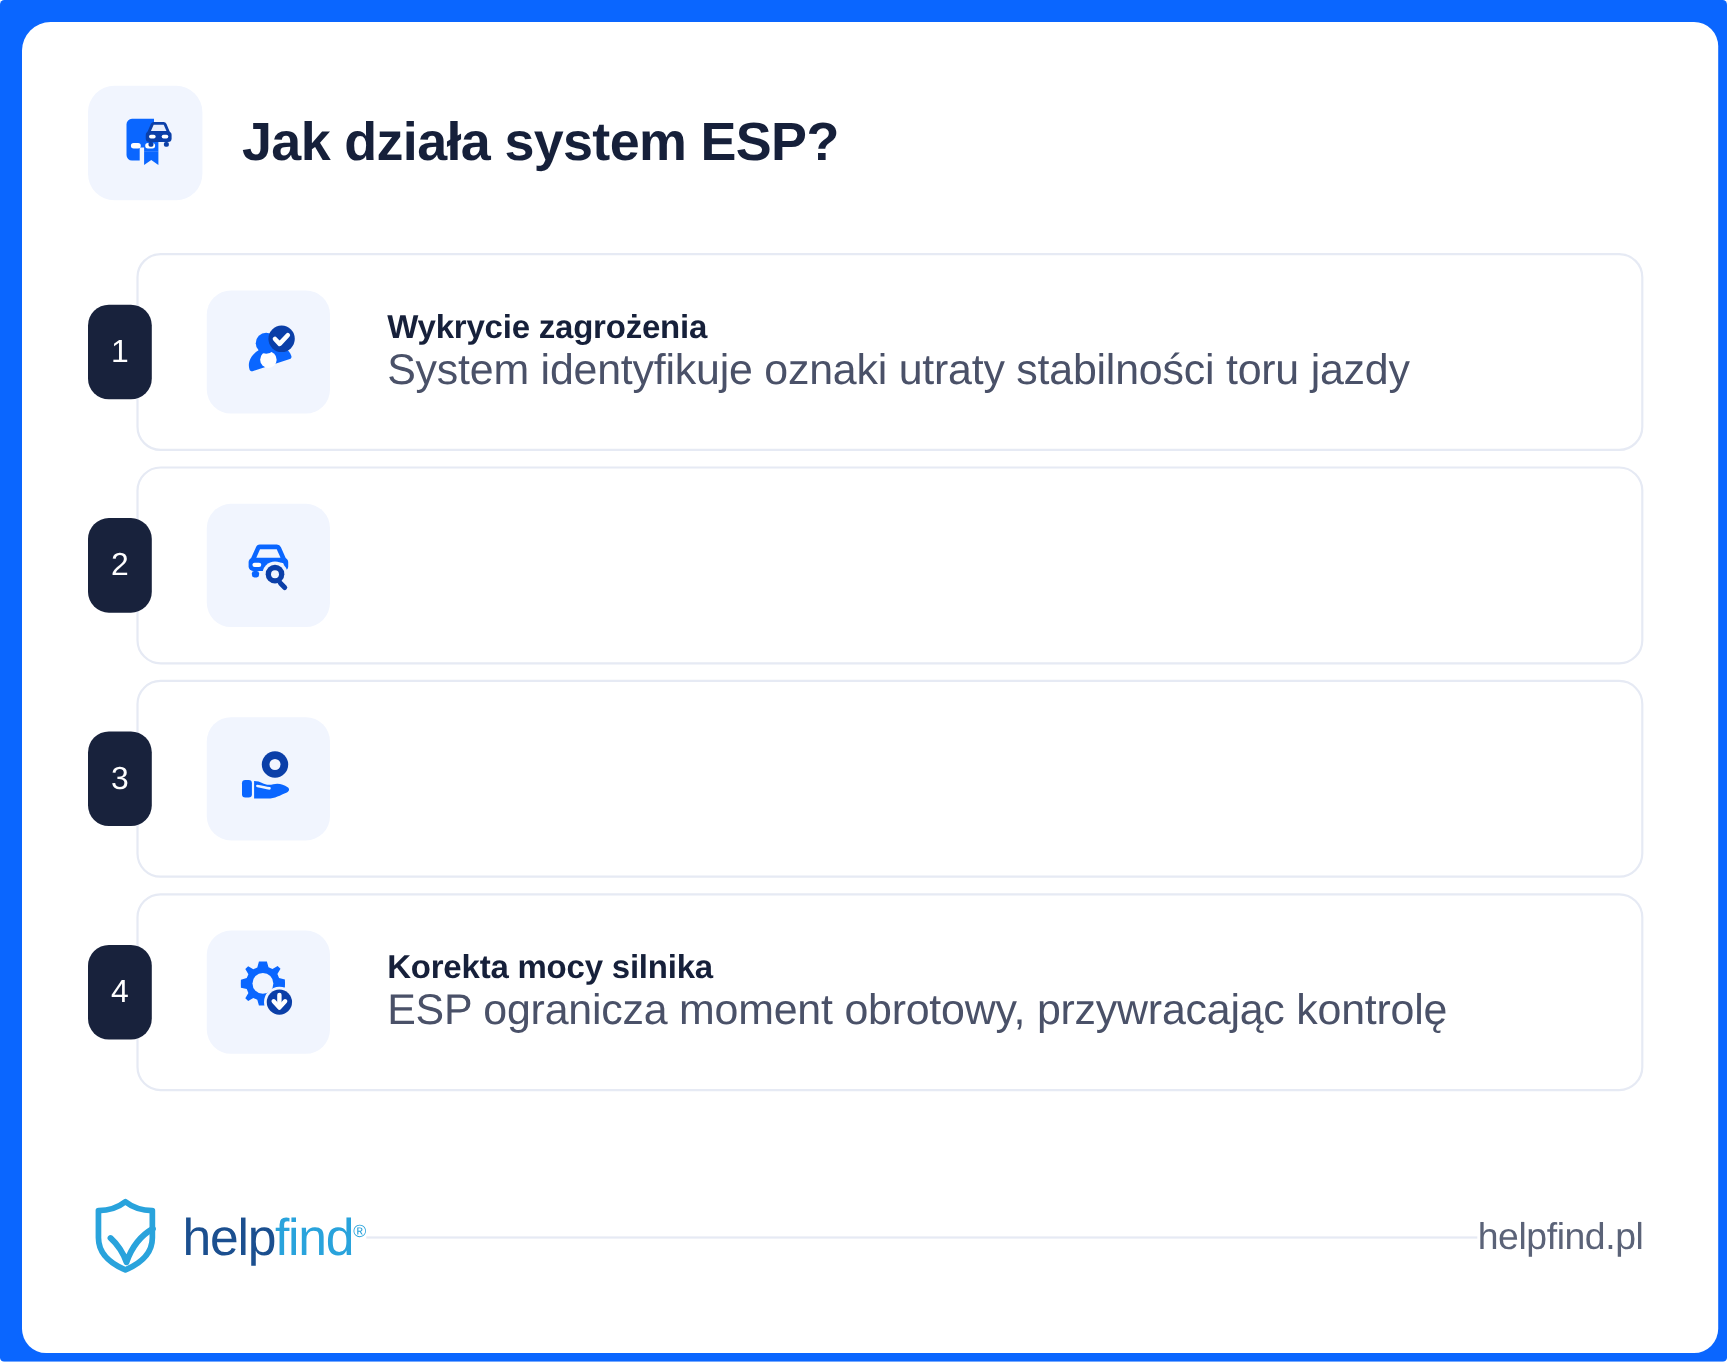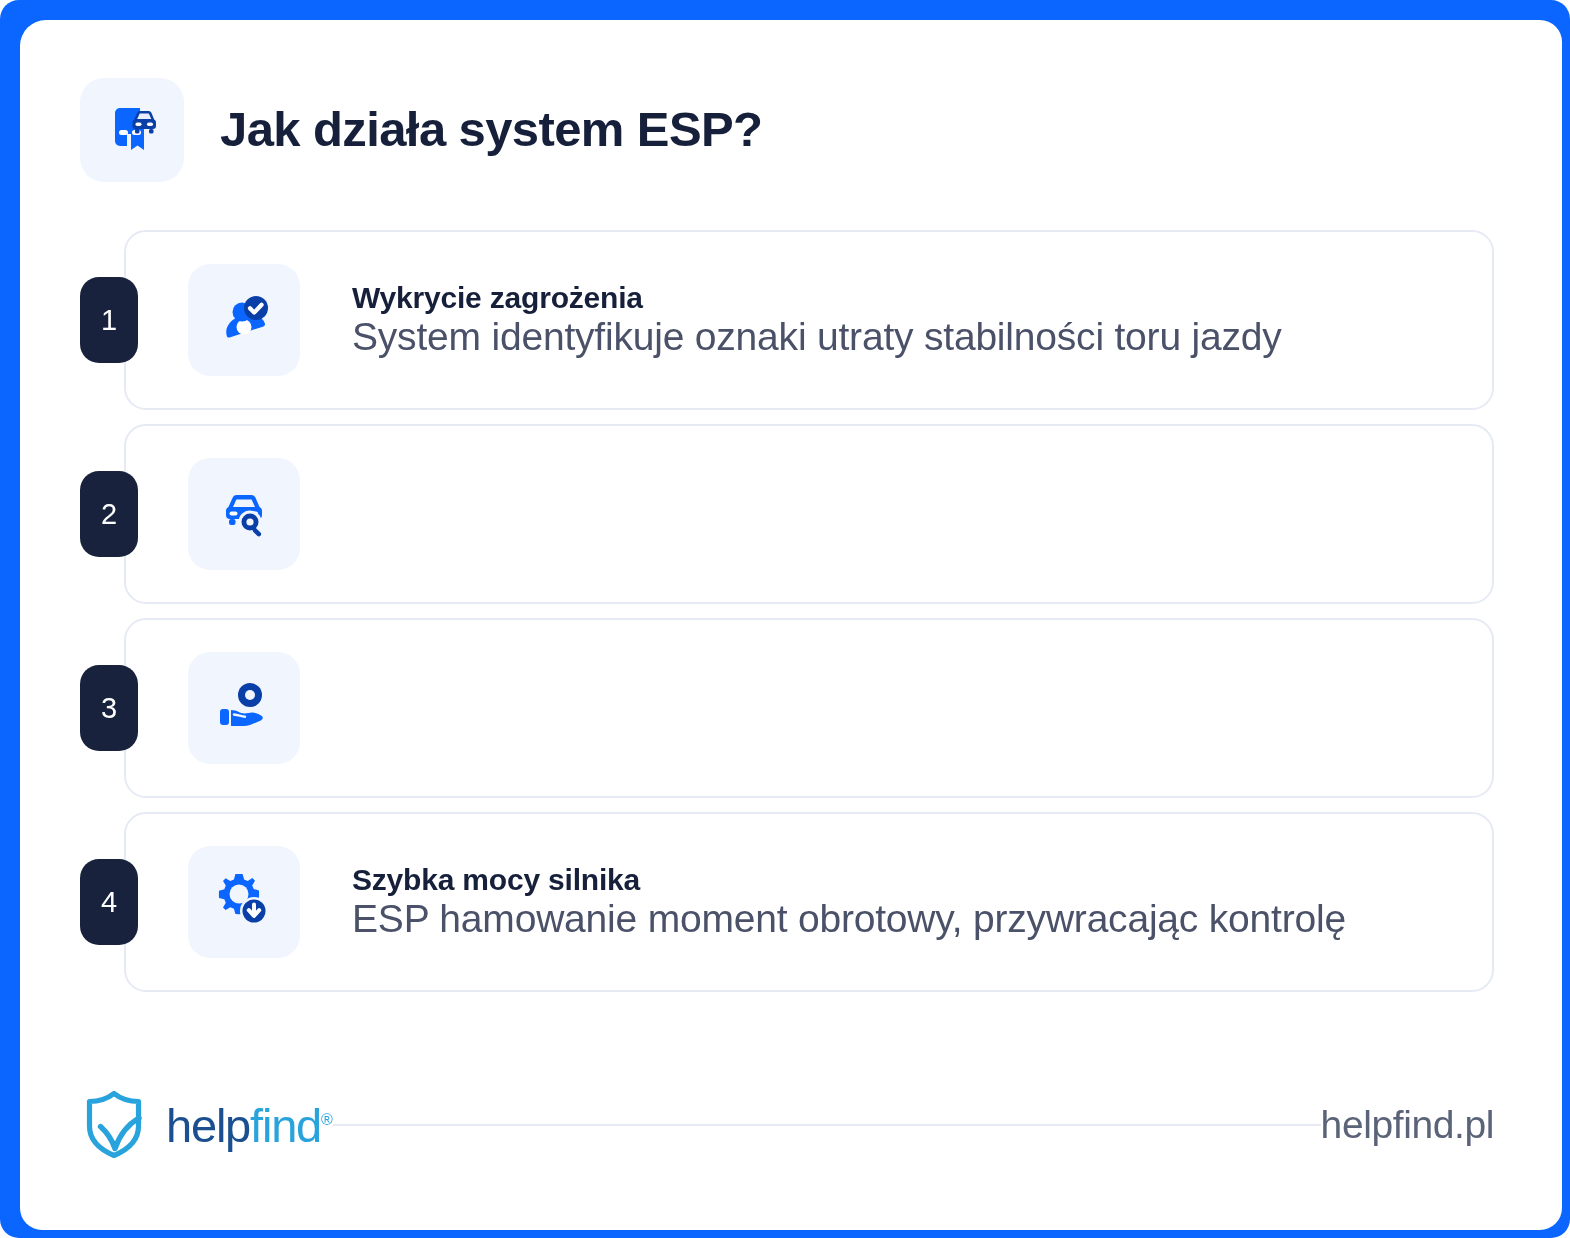--- a/index.html
+++ b/index.html
@@ -11,21 +11,21 @@
     font-family: "Liberation Sans", sans-serif;
     overflow: hidden;
   }
 
   
   #infographic {
     position: relative;
     width: 1570px;
     height: 1238px;
     background: #0a66ff;
-    border-radius: 19px;
+    border-radius: 4px;
     overflow: hidden;
   }
 
   #inner-surface {
     position: absolute;
     left: 20px;
     top: 20px;
     right: 8px;
     bottom: 8px;
     background: #ffffff;
@@ -154,21 +154,21 @@
   .brand-reg {
     font-size: 16px;
     color: #29a3dc;
     vertical-align: super;
     letter-spacing: 0;
   }
 
   .footer-rule { flex: 1 1 auto; height: 2px; background: #e6eaf4; }
 
   .footer-url {
-    font-size: 39px;
+    font-size: 34px;
     color: #5b6378;
     letter-spacing: -0.4px;
     white-space: nowrap;
   }
 </style>
 </head>
 <body>
 
 <div id="infographic">
   <div id="inner-surface">
@@ -267,22 +267,22 @@
                          L22.4 5.1z" fill="#0a66ff"></path>
                 <circle cx="26" cy="25" r="9.5" fill="#f1f5fe"></circle>
                 <circle cx="41" cy="42" r="14" fill="#f1f5fe"></circle>
                 <circle cx="41" cy="42" r="11.5" fill="#0b3fa8"></circle>
                 <path d="M41 35.5v10" stroke="#ffffff" stroke-width="4" stroke-linecap="round"></path>
                 <path d="M35.8 41.2L41 47l5.2-5.8" fill="none" stroke="#ffffff" stroke-width="4" stroke-linecap="round" stroke-linejoin="round"></path>
               </svg>
             </span>
           </div>
           <div class="step-text">
-            <div class="step-title">Szybka mocy silnika</div>
-            <div class="step-desc">ESP hamowanie moment obrotowy, przywracając kontrolę</div>
+            <div class="step-title">Korekta mocy silnika</div>
+            <div class="step-desc">ESP ogranicza moment obrotowy, przywracając kontrolę</div>
           </div>
         </div>
 
       </div>
 
       <div class="footer">
         <div class="brand-lockup">
           <span>
             <svg width="72" height="78" viewBox="0 0 72 78" aria-hidden="true">
               <path d="M34 9.5C27 15 17.5 17.5 9.5 17.5v24.8c0 13.6 10.5 23.3 24.5 29.2

